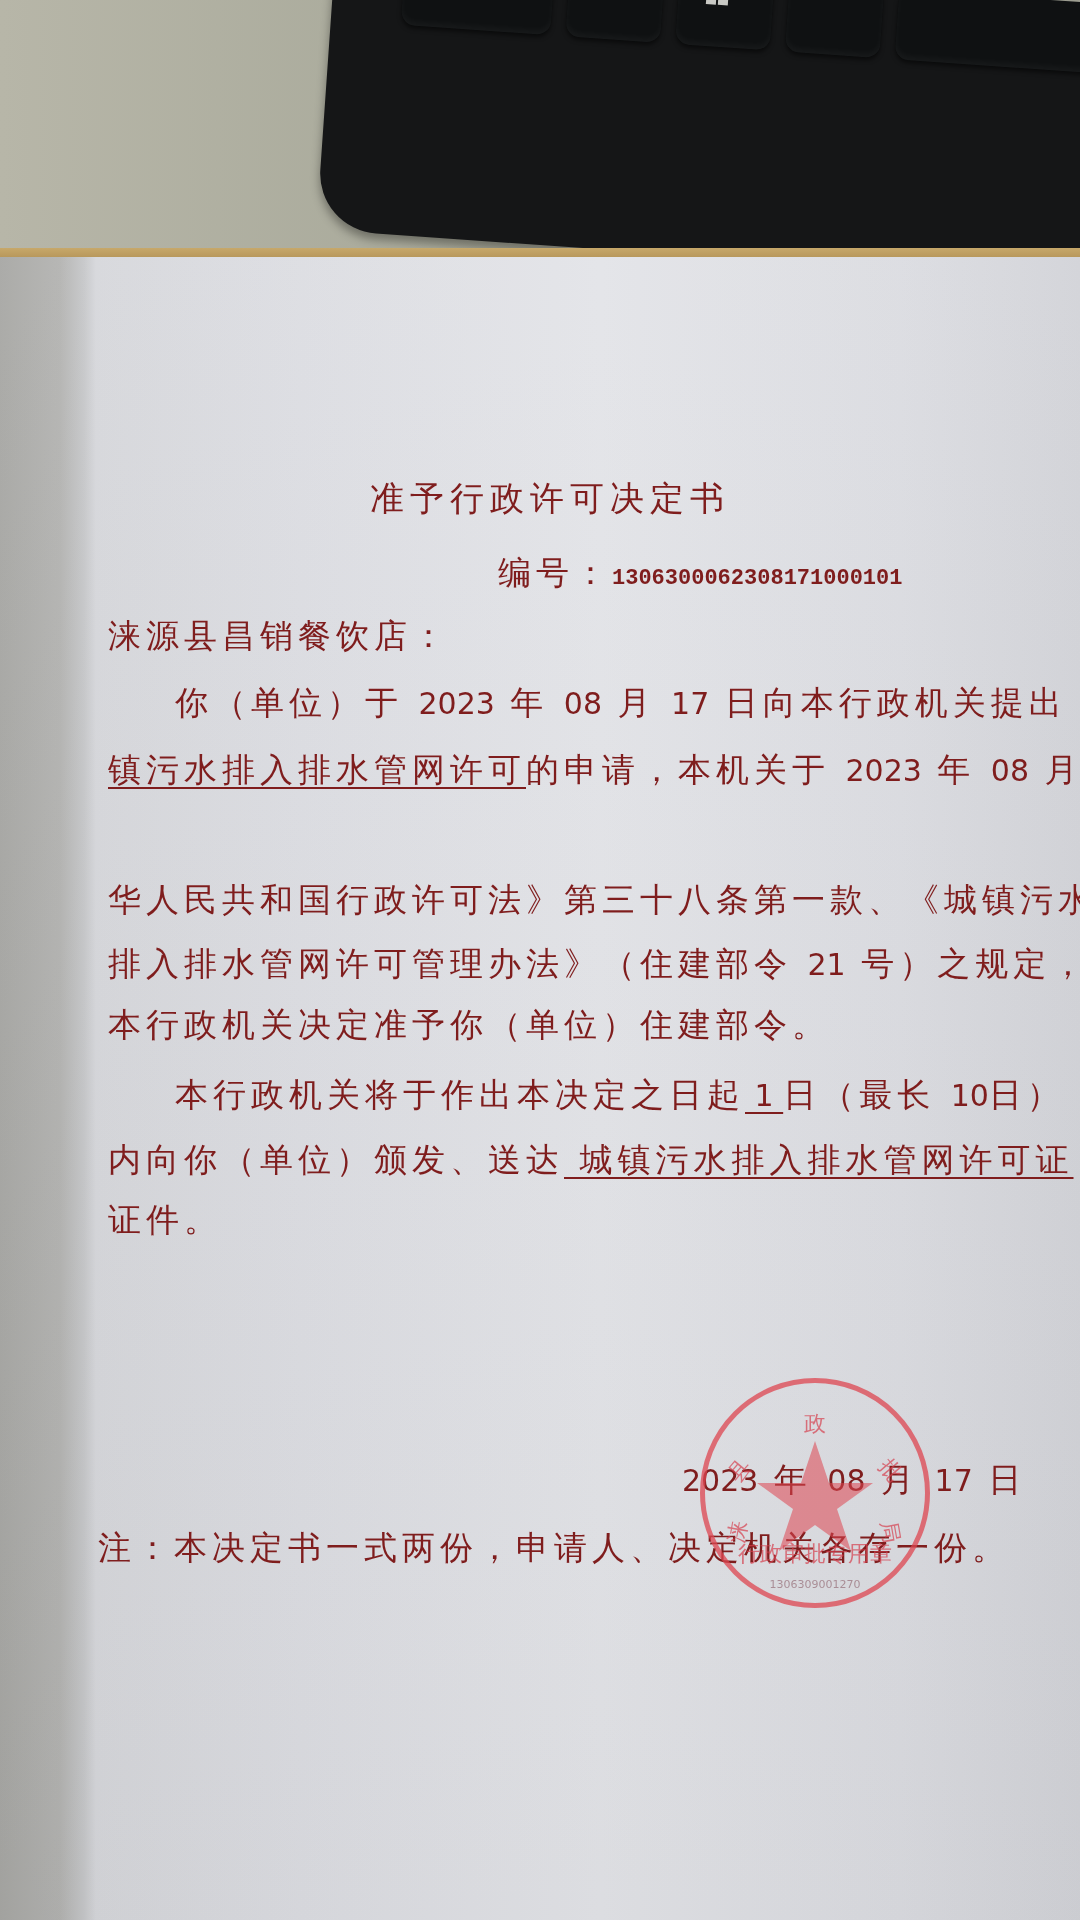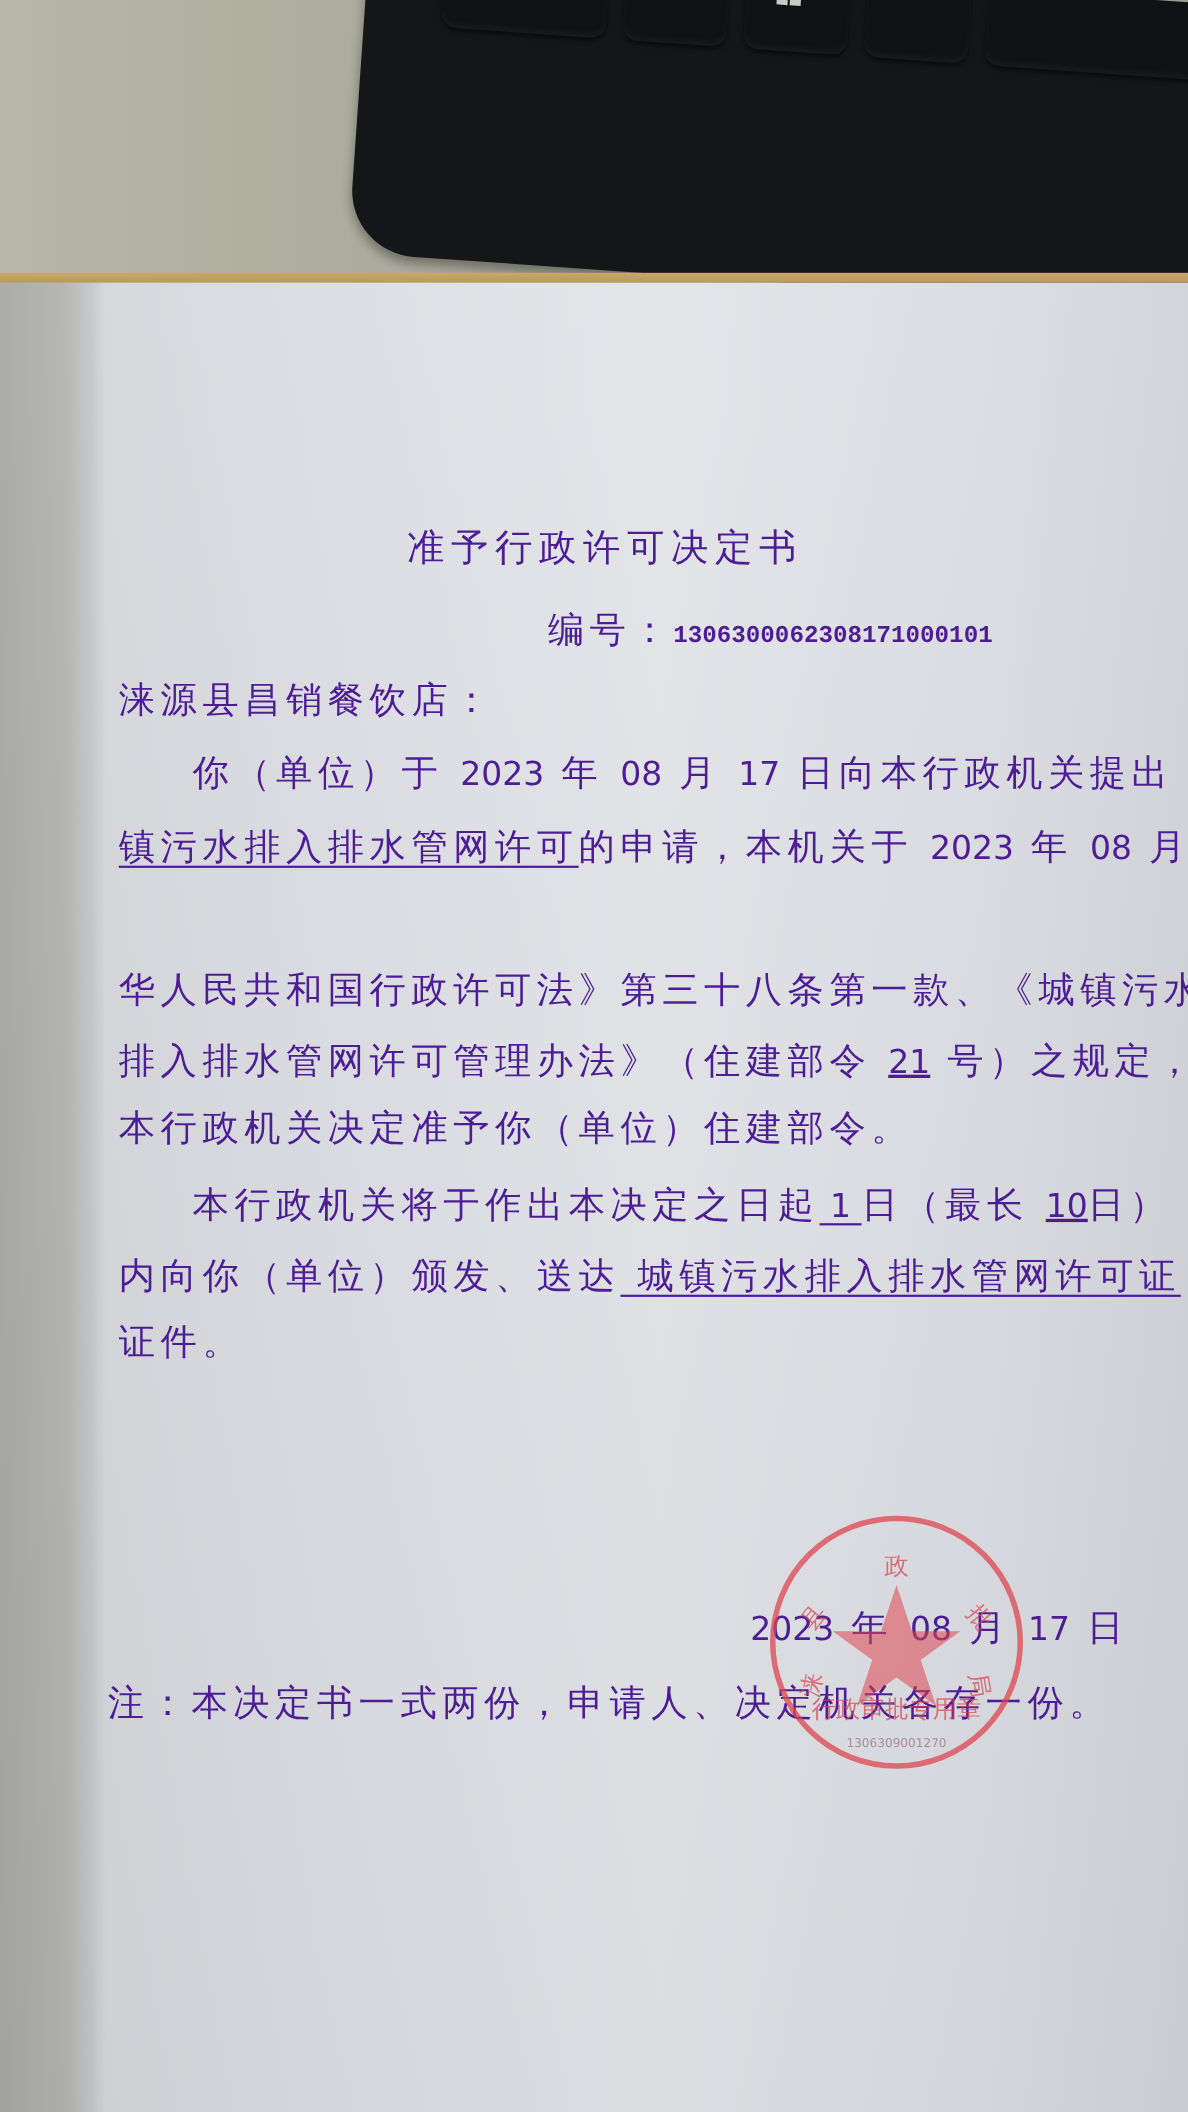--- a/index.html
+++ b/index.html
@@ -36,30 +36,30 @@
     }
     .paper {
       position: absolute; left: 0; top: 257px; width: 1080px; height: 1663px;
       background: linear-gradient(90deg, #a7a7a4 0px, #b3b3b1 60px, #c6c7c9 84px, #d6d7db 96px, #dcdde2 300px, #e3e4e8 600px, #dbdce1 900px, #d2d3d8 1080px);
     }
     .paper::after {
       content: ""; position: absolute; inset: 0;
       background: linear-gradient(180deg, rgba(255,255,255,0.05), rgba(0,0,0,0.03));
       pointer-events: none;
     }
-    .doc { position: absolute; left: 0; top: 0; width: 1080px; height: 1399px; color: #4c1d95; }
+    .doc { position: absolute; left: 0; top: 0; width: 1080px; height: 1399px; color: #7f1d1d; }
     .line {
       position: absolute; font-size: 33px; letter-spacing: 5px; white-space: nowrap;
       line-height: 40px;
     }
     .title { left: 370px; top: 478px; font-size: 34px; letter-spacing: 6px; }
     .docno { left: 498px; top: 553px; }
     .docno .num { font-family: Liberation Mono, monospace; font-weight: bold; letter-spacing: 0; font-size: 22px; }
     .b { font-family: "DejaVu Sans", "Liberation Sans", sans-serif; font-weight: normal; letter-spacing: 0; font-size: 30px; }
-    .n { font-family: "DejaVu Sans", "Liberation Sans", sans-serif; letter-spacing: 0; font-size: 30px; text-decoration: underline; }
+    .n { font-family: "DejaVu Sans", "Liberation Sans", sans-serif; letter-spacing: 0; font-size: 30px; }
     .u { text-decoration: underline; text-decoration-thickness: 2px; text-underline-offset: 6px; }
     .seal {
       position: absolute; left: 700px; top: 1378px; width: 230px; height: 230px;
       border: 5px solid rgba(222,70,80,0.75); border-radius: 50%;
       box-sizing: border-box;
     }
     .seal svg { position: absolute; left: 0; top: 0; }
     .seal-text { fill: rgba(214,64,78,0.7); font-size: 30px; font-family: "DejaVu Sans", sans-serif; }
     .seal-code { fill: rgba(150,110,120,0.7); font-size: 11px; font-family: "DejaVu Sans", sans-serif; }
   </style>

